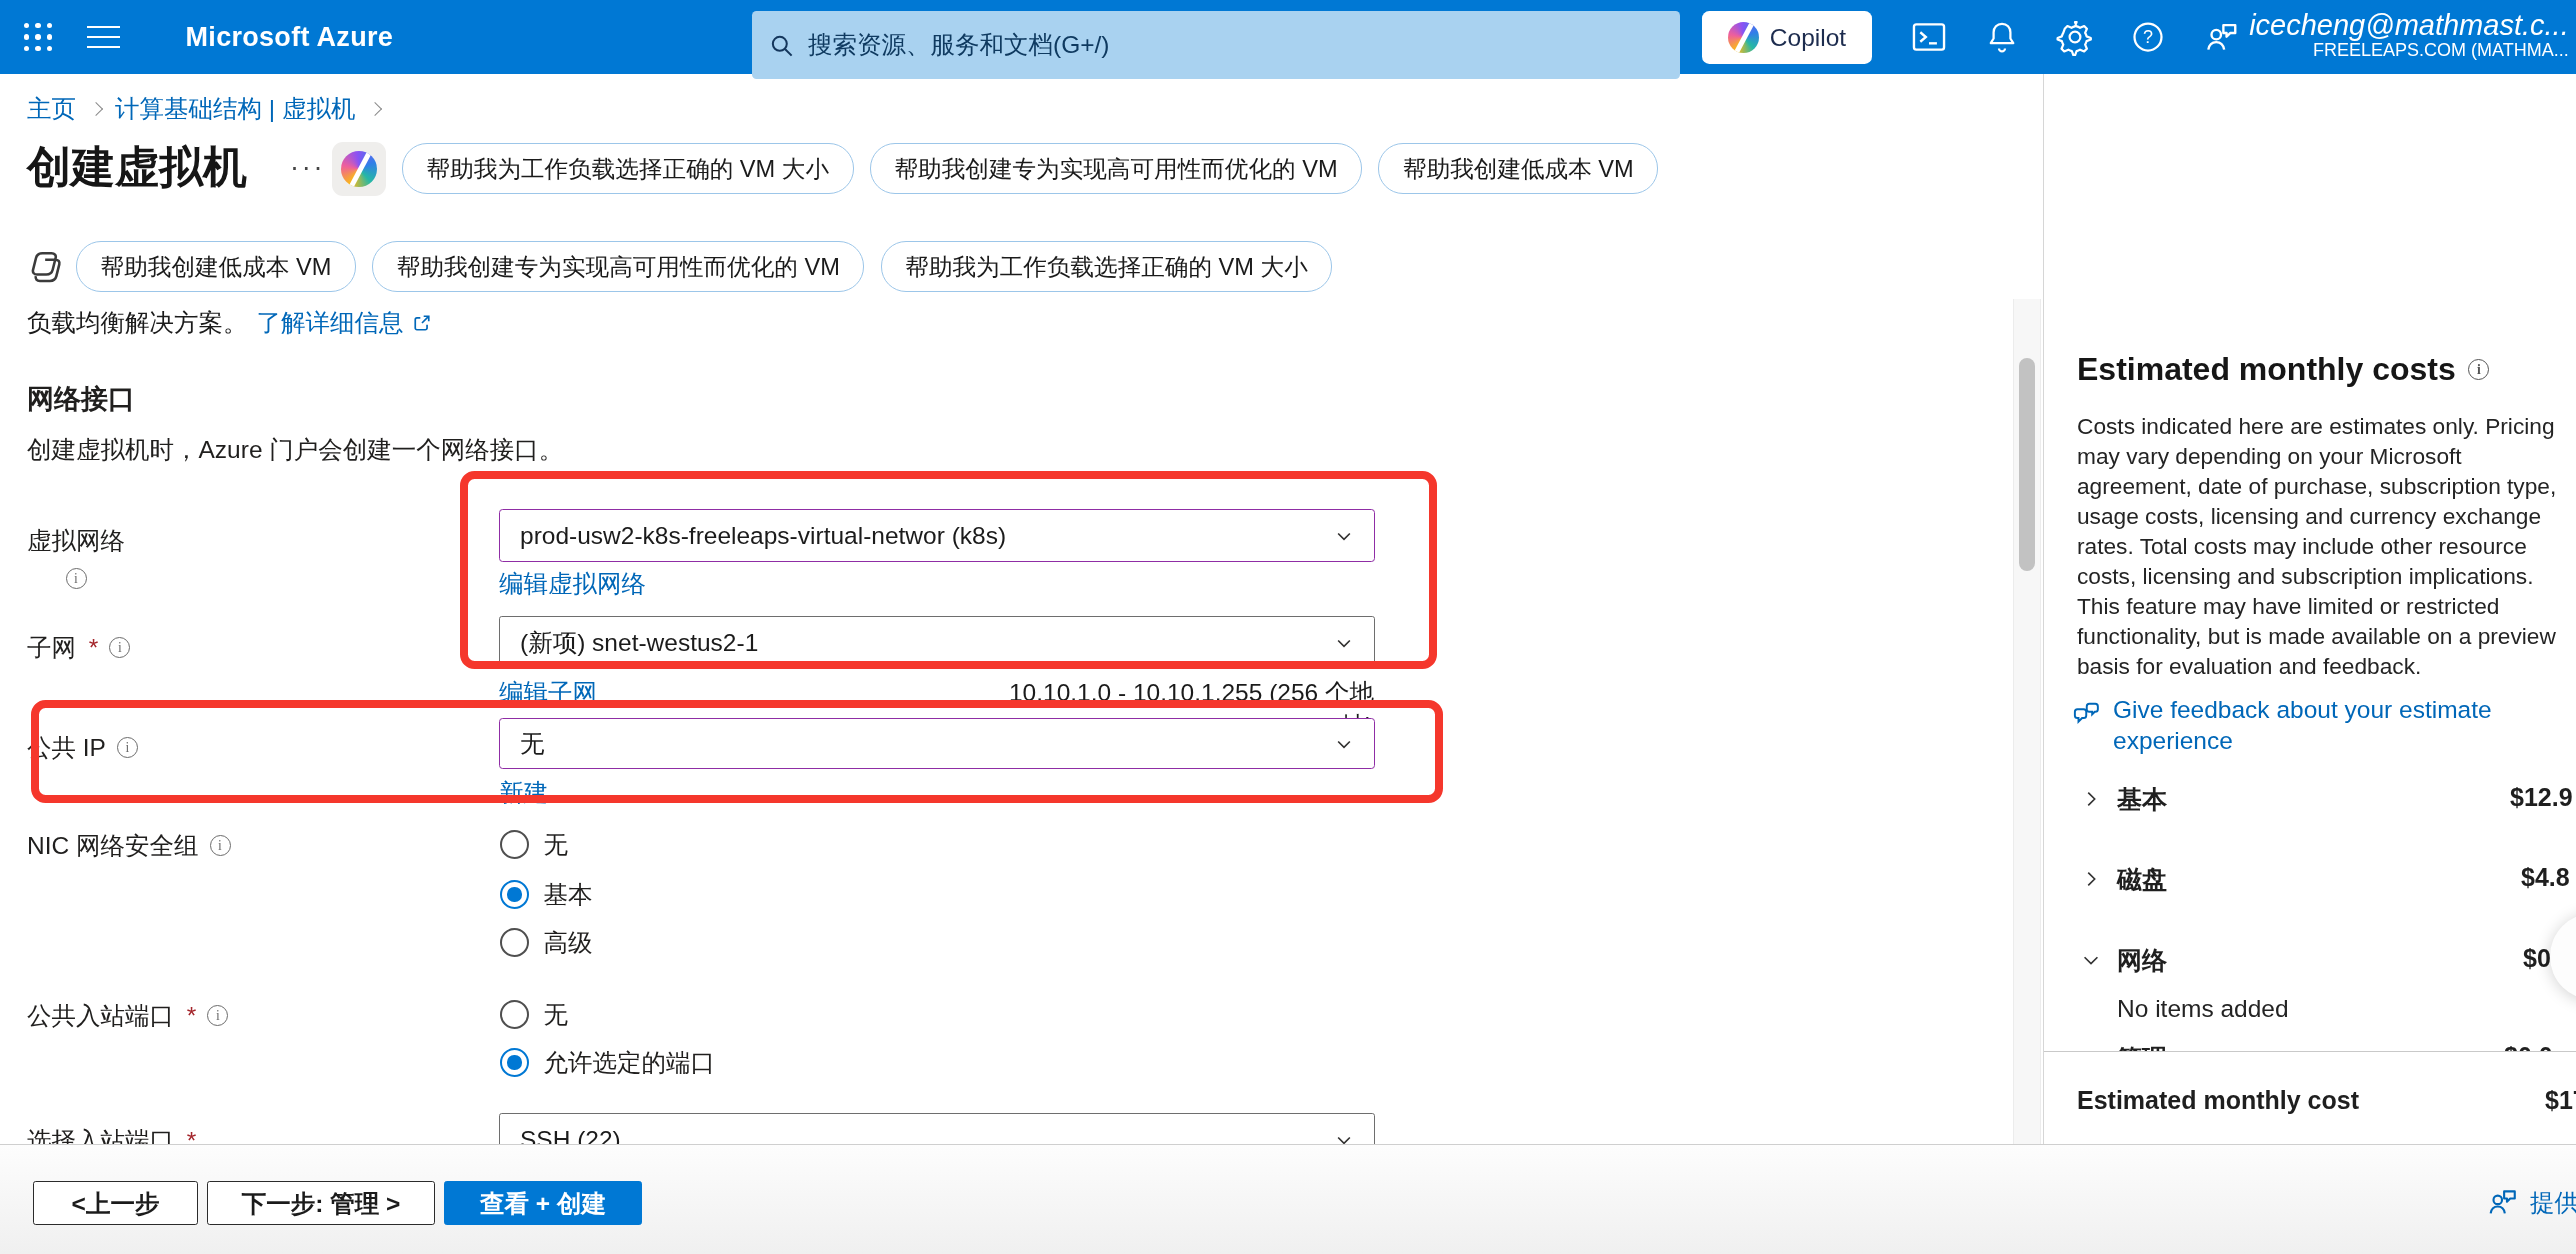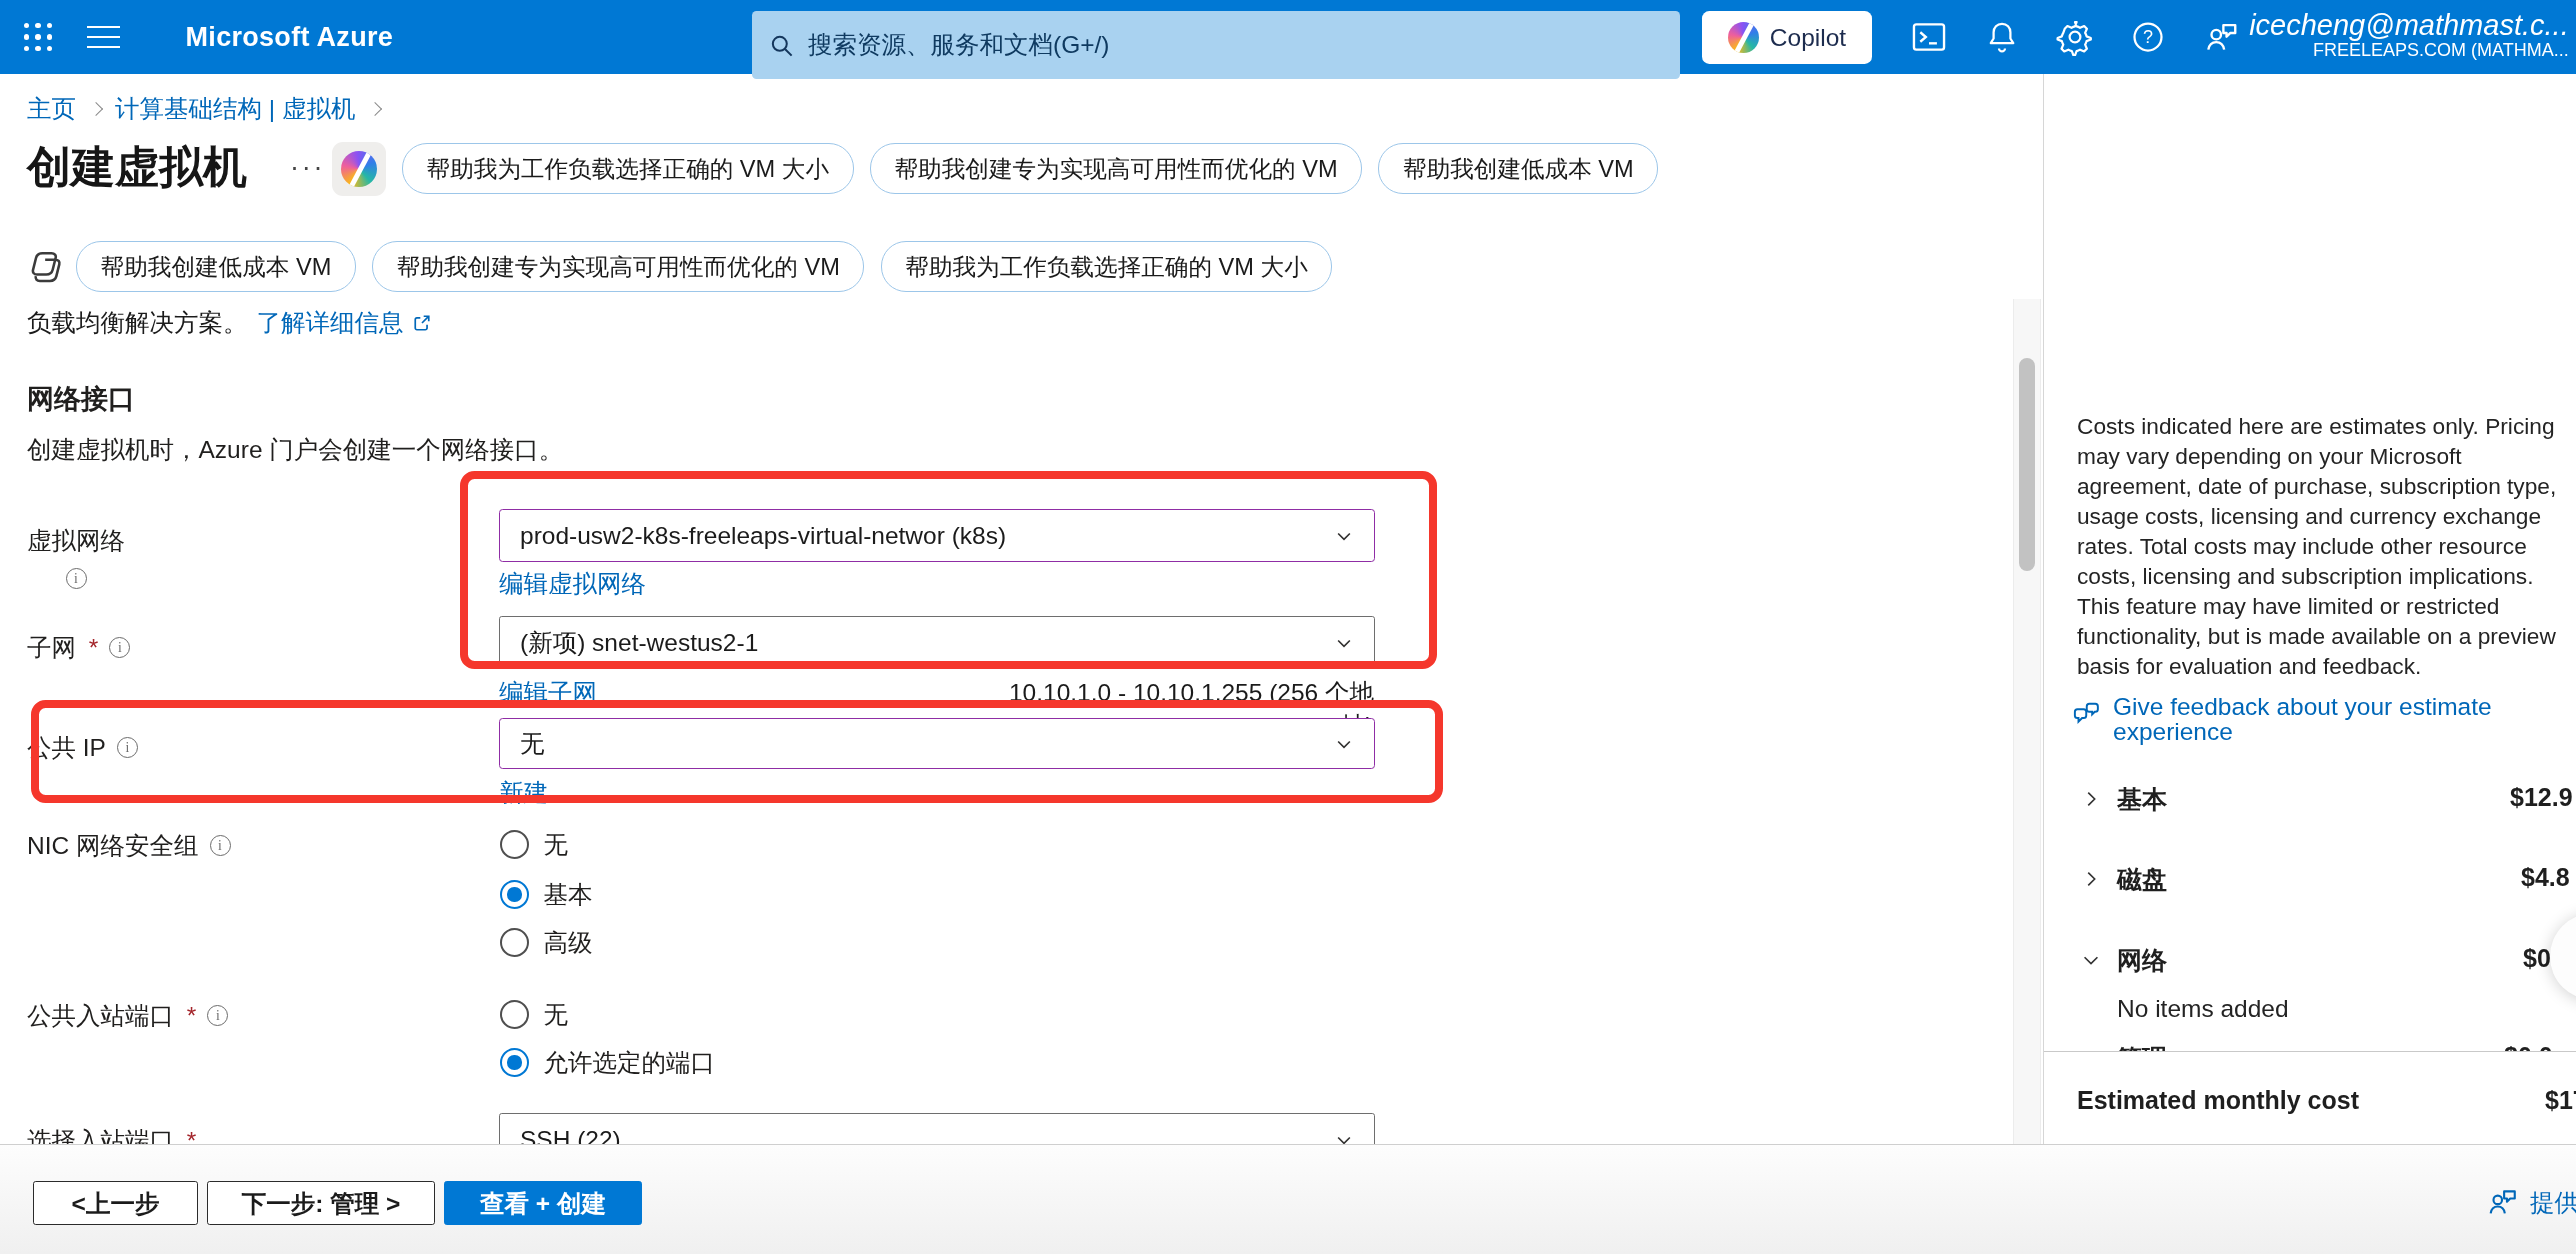--- a/index.html
+++ b/index.html
@@ -62,21 +62,21 @@
   
   .redbox { position:absolute; border:8.2px solid #f5372c; border-radius:14.5px; z-index:60; pointer-events:none; }
   
   .sb-track { position:absolute; left:2013px; top:299px; width:28px; height:845px; background:#f7f7f7; border-left:0.9px solid #ececec; border-right:0.9px solid #ececec; z-index:20; }
   .sb-thumb { position:absolute; left:5.4px; top:59px; width:15.4px; height:213px; border-radius:8.2px; background:#c2c2c2; cursor:grab; }
   
   .panel { position:absolute; left:2043px; top:74px; width:533px; height:1180px; background:#fff; border-left:0.9px solid #d6d6d6; z-index:30; }
   .panel-title { position:absolute; left:33px; top:277px; font-size:32px; font-weight:700; color:#161616; display:flex; align-items:center; gap:12.7px; }
   .panel-desc { position:absolute; left:33px; top:337px; width:500px; font-size:22.7px; line-height:30px; color:#242424; }
   .panel-fb { position:absolute; left:27px; top:620px; display:flex; gap:11px; cursor:pointer; width:471px; }
-  .panel-fb .fbtxt { color:#0067b8; font-size:24.5px; line-height:25px; }
+  .panel-fb .fbtxt { color:#0067b8; font-size:24.5px; line-height:31px; }
   .cost-list { position:absolute; left:0; top:696px; width:533px; height:281px; overflow:hidden; }
   .cost-row { position:absolute; left:0; width:616px; height:36px; }
   .cost-row .chev { position:absolute; left:36px; top:7.3px; cursor:pointer; }
   .cost-row .clabel { position:absolute; left:73px; top:1.8px; font-size:25px; font-weight:700; color:#1f1f1f; }
   .cost-row .cval { position:absolute; font-size:25px; font-weight:700; color:#1f1f1f; white-space:nowrap; }
   .cost-empty { position:absolute; left:73px; font-size:24.5px; color:#242424; }
   .panel-foot { position:absolute; left:0; top:977px; width:533px; height:92px; background:#fff; border-top:0.9px solid #c9c9c9; }
   .panel-foot .tlabel { position:absolute; left:33px; top:34px; font-size:25px; font-weight:700; color:#1f1f1f; }
   .panel-foot .tval { position:absolute; left:501px; top:34px; font-size:25px; font-weight:700; color:#1f1f1f; white-space:nowrap; }
   .fab { position:absolute; left:506px; top:839px; width:87px; height:87px; border-radius:50%; background:#fdfdfd; box-shadow:0 1.8px 16.3px rgba(0,0,0,.18); }
@@ -288,20 +288,24 @@
   <svg class="chev-down" viewBox="0 0 24 24" fill="none" stroke="#323130" stroke-width="2">
       <polyline points="5,9 12,16 19,9"></polyline>
     </svg>
 </div>
 
 <div class="sb-track">
   <div class="sb-thumb"></div>
 </div>
 
 <aside class="panel">
+  <div class="panel-title">
+    <span>Estimated monthly costs</span>
+    <span class="info" style="border-color:#555; color:#555;"></span>
+  </div>
   <p class="panel-desc">Costs indicated here are estimates only. Pricing may vary depending on your Microsoft agreement, date of purchase, subscription type, usage costs, licensing and currency exchange rates. Total costs may include other resource costs, licensing and subscription implications. This feature may have limited or restricted functionality, but is made available on a preview basis for evaluation and feedback.</p>
 
   <div class="panel-fb">
     <svg width="31" height="31" viewBox="0 0 24 24" fill="none" stroke="#0067b8" stroke-width="1.5" style="flex:0 0 auto; margin-top:3.6px;">
         <path d="M3 13.5c0 1.1.9 2 2 2h.8v2.8l2.8-2.8h1.2c1.1 0 2-.9 2-2v-2.8c0-1.1-.9-2-2-2H5c-1.1 0-2 .9-2 2z"></path>
         <path d="M14.2 4.5h4.6c1.1 0 2 .9 2 2v2.2c0 1.1-.9 2-2 2h-.4l-2 2v-2h-2.2c-1.1 0-2-.9-2-2V6.5c0-1.1.9-2 2-2z"></path>
       </svg>
     <span class="fbtxt">Give feedback about your estimate experience</span>
   </div>
 

